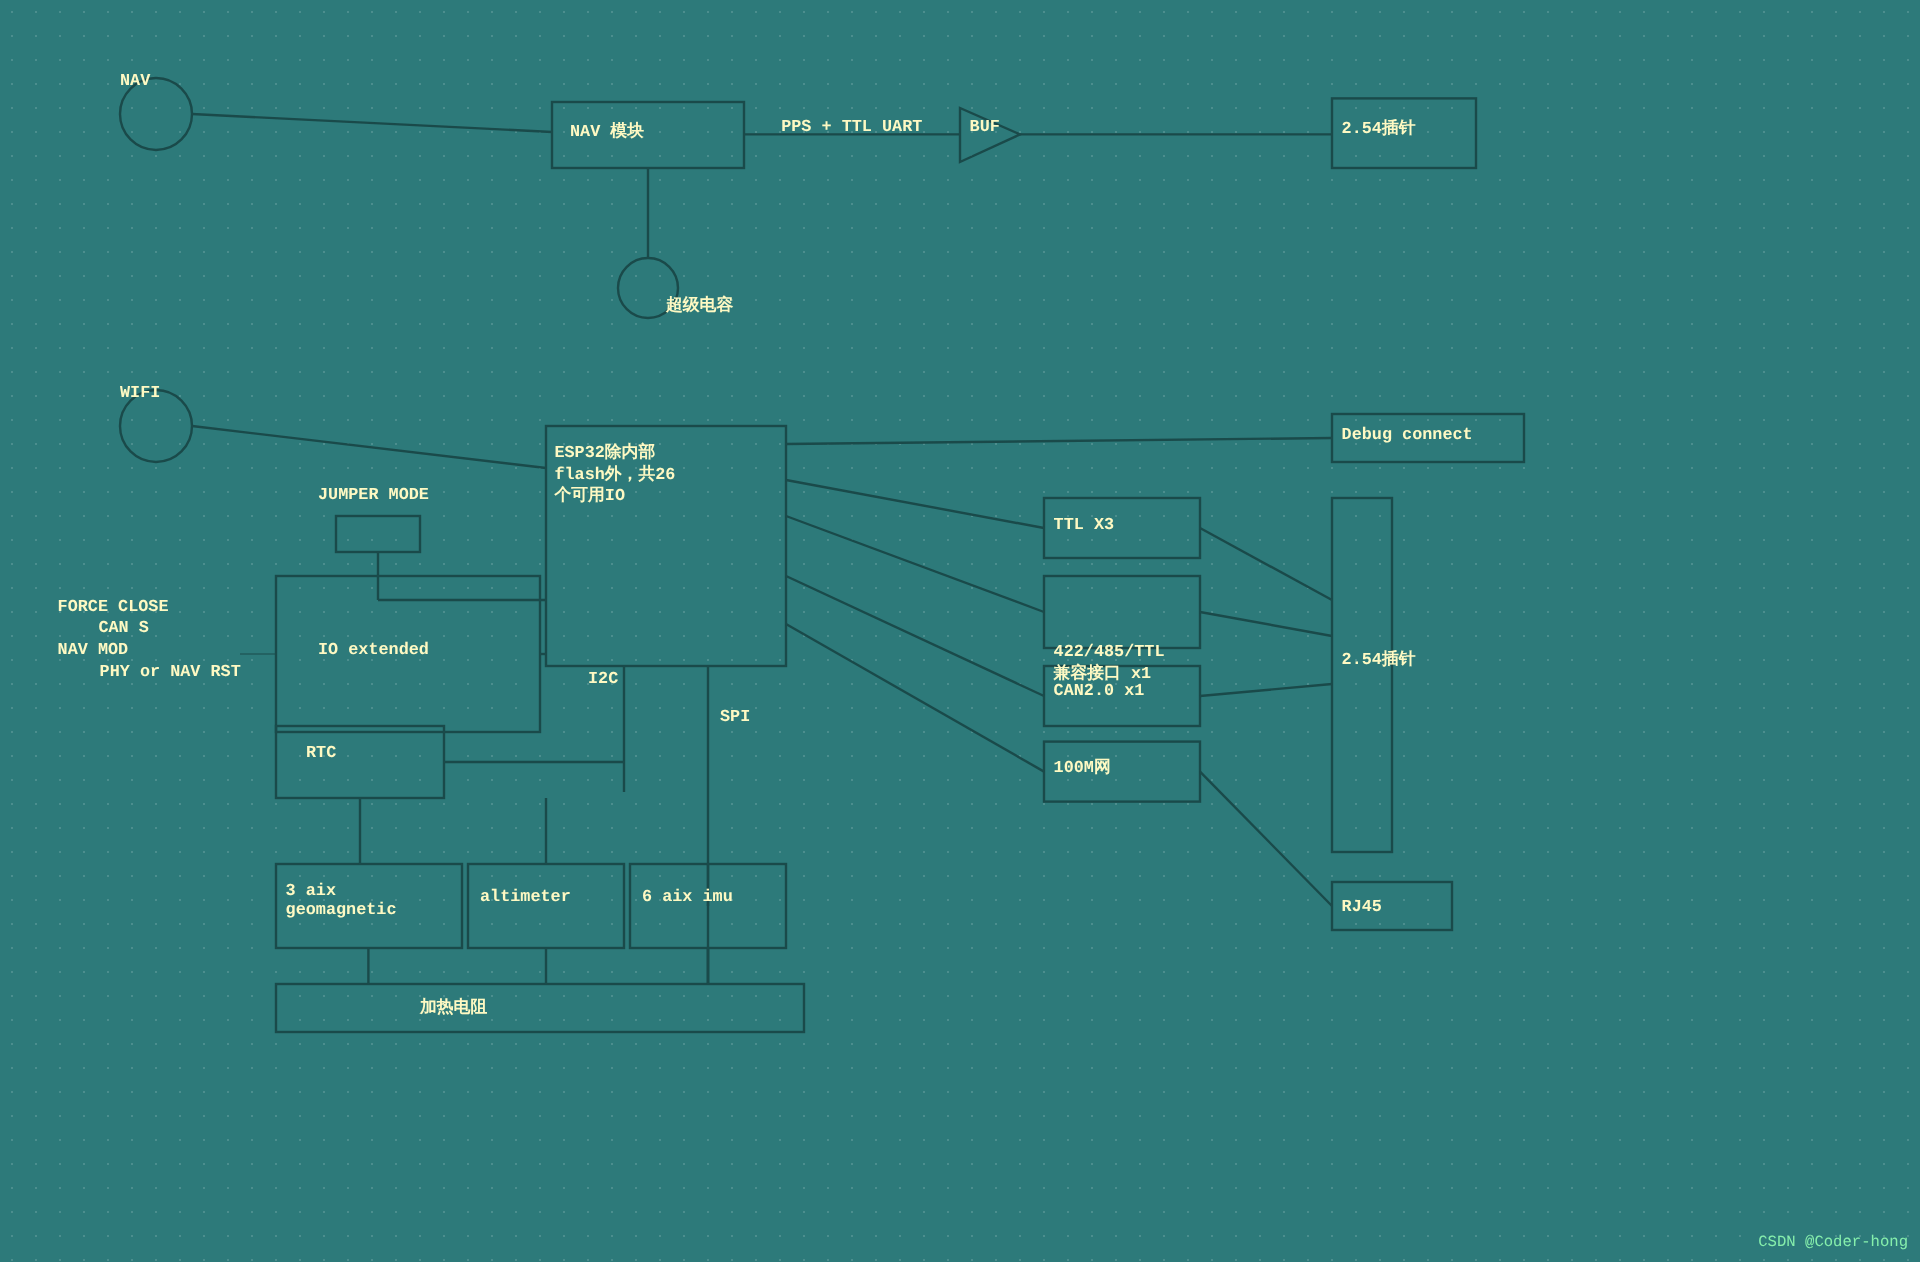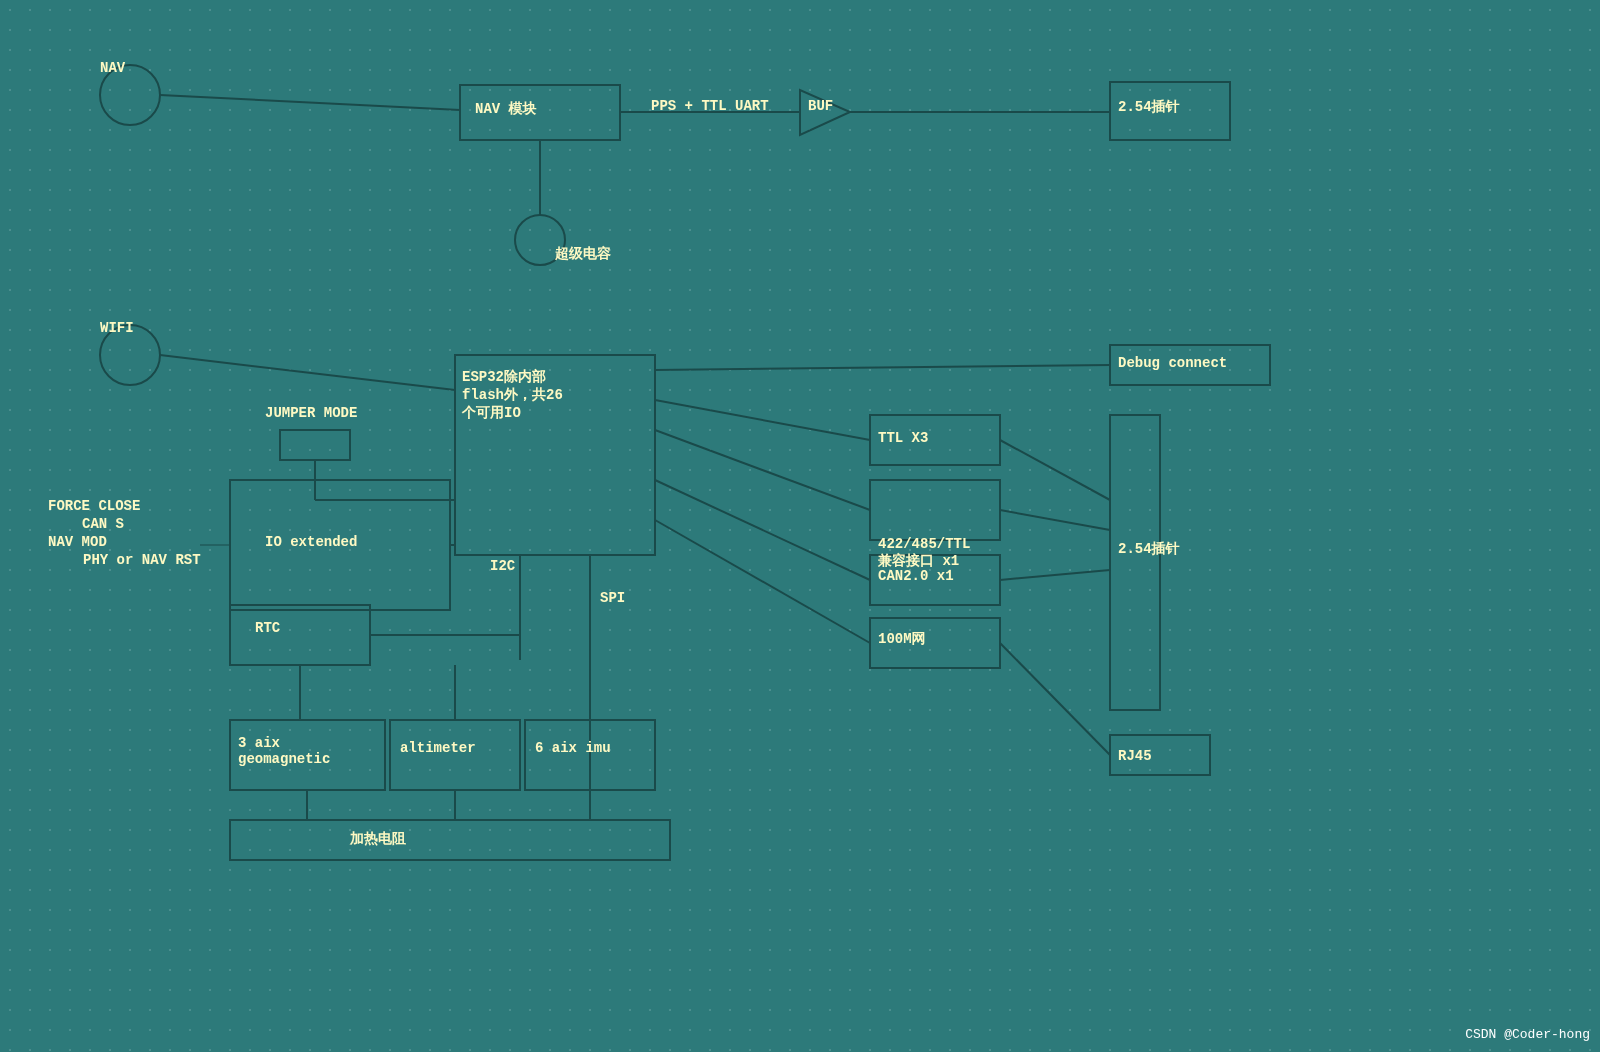--- a/index.html
+++ b/index.html
@@ -35,21 +35,21 @@
       font-family: 'Courier New', Courier, monospace;
       font-size: 14px;
       font-weight: bold;
       white-space: pre;
     }
 
     .watermark {
       position: absolute;
       bottom: 10px;
       right: 10px;
-      color: #ffffff;
+      color: #86efac;
       font-family: 'Courier New', Courier, monospace;
       font-size: 13px;
     }
   </style>
 </head>
 <body>
 
 <svg>
 
   <circle cx="130" cy="95" r="30" fill="none" stroke="#1a4a4a" stroke-width="2"></circle>

